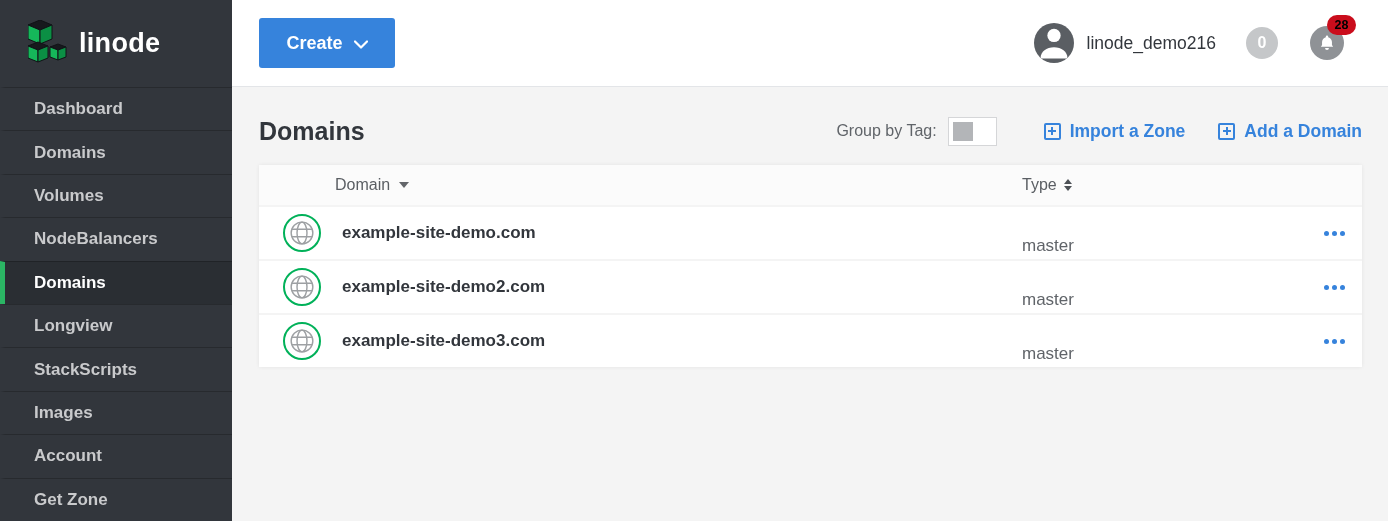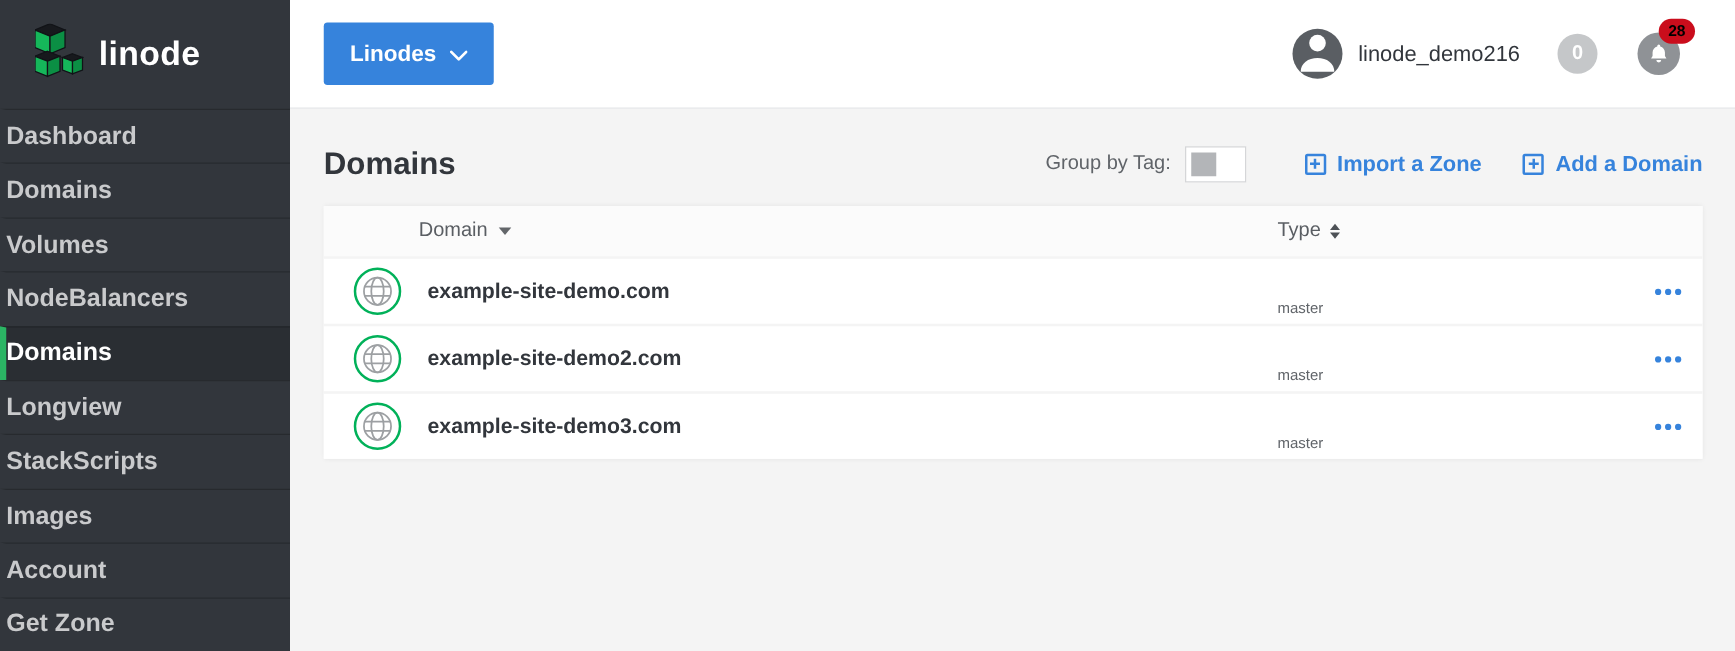--- a/index.html
+++ b/index.html
@@ -6,22 +6,22 @@
   html,body { width:1388px; height:521px; overflow:hidden; }
   body { font-family:"Liberation Sans", sans-serif; background:var(--content-bg,#f4f4f4); }
 
   .app { display:flex; width:1388px; height:521px;justify-content:center; }
 
   
   .sidebar { width:232px; flex-shrink:0; background:var(--sidebar-bg,#32363c); display:flex; flex-direction:column; }
   .logo { height:87px; display:flex; align-items:center; padding-left:28px; gap:11px; }
   .logo-text { color:#fff; font-size:27px; font-weight:700; letter-spacing:.3px; }
   .nav { flex:1; display:flex; flex-direction:column; }
-  .nav-item { flex:1; display:flex; align-items:center; border-left:5px solid transparent;
-              border-top:1px solid rgba(0,0,0,.22); color:#c9cacc; font-size:20px; font-weight:600;
+  .nav-item { flex:1; display:flex; align-items:center; padding-left:29px; border-left:5px solid transparent;
+              border-top:1px solid rgba(0,0,0,.22); color:#c9cacc; font-size:17px; font-weight:600;
               text-decoration:none; cursor:pointer; }
   .nav-item.selected { background:rgba(0,0,0,.14); border-left-color:var(--accent-green,#2bb564); color:#fff; }
 
   
   .main { flex:1; display:flex; flex-direction:column; min-width:0; }
 
   
   .topbar { height:87px; flex-shrink:0; background:#fff; border-bottom:1px solid #e3e5e8;
             display:flex; align-items:center; padding:0 44px 0 27px; }
   .create-btn { width:136px; height:50px; flex-shrink:0; background:var(--primary-blue,#3683dc); color:#fff;
@@ -67,21 +67,21 @@
   .thead, .row { display:grid; grid-template-columns:763px 1fr 48px; align-items:center; }
   .thead { height:40px; background:#fbfbfb; }
   .th { color:#5a5e63; font-size:16px; display:flex; align-items:center; }
   .th-domain { padding-left:76px; gap:9px; }
   .th-type { gap:7px; }
   .row { height:54px; background:#fff; border-top:2px solid #f4f4f4; }
   .cell-domain { display:flex; align-items:center; padding-left:24px; gap:21px; }
   .globe-badge { width:38px; height:38px; border:2px solid var(--globe-green,#01b159); border-radius:50%;
                  display:flex; align-items:center; justify-content:center; flex-shrink:0; }
   .domain-name { font-size:17px; font-weight:700; color:#32363c; }
-  .cell-type { font-size:12px; color:#606469;margin-top:26px; }
+  .cell-type { font-size:17px; color:#606469;margin-top:26px; }
   .cell-actions { display:flex; align-items:center; padding-left:6px; }
   .ellipsis { display:flex; gap:3px; cursor:pointer; padding:6px 4px; }
   .ellipsis i { width:5px; height:5px; border-radius:50%; background:var(--primary-blue,#3683dc); }
 
   
   .tri-down { width:0; height:0; border-left:5px solid transparent; border-right:5px solid transparent;
               border-top:6px solid #63666a; }
   .sort-both { display:flex; flex-direction:column; gap:2px; }
   .sort-both .up { width:0; height:0; border-left:4px solid transparent; border-right:4px solid transparent;
                    border-bottom:5px solid #4d5156; }
@@ -154,21 +154,21 @@
         <a class="nav-item">
           <span>Get Zone</span>
         </a>
       </nav>
   </aside>
 
   <div class="main">
 
     <header class="topbar">
       <button class="create-btn">
-        <span>Linodes</span>
+        <span>Create</span>
         <span>
           <svg width="14" height="9" viewBox="0 0 14 8" fill="none" stroke="#fff" stroke-width="2.2" stroke-linecap="round" stroke-linejoin="round">
               <polyline points="1,1 7,7 13,1"></polyline>
             </svg>
         </span>
       </button>
 
 
       <div class="user-area">
         <div class="avatar">

